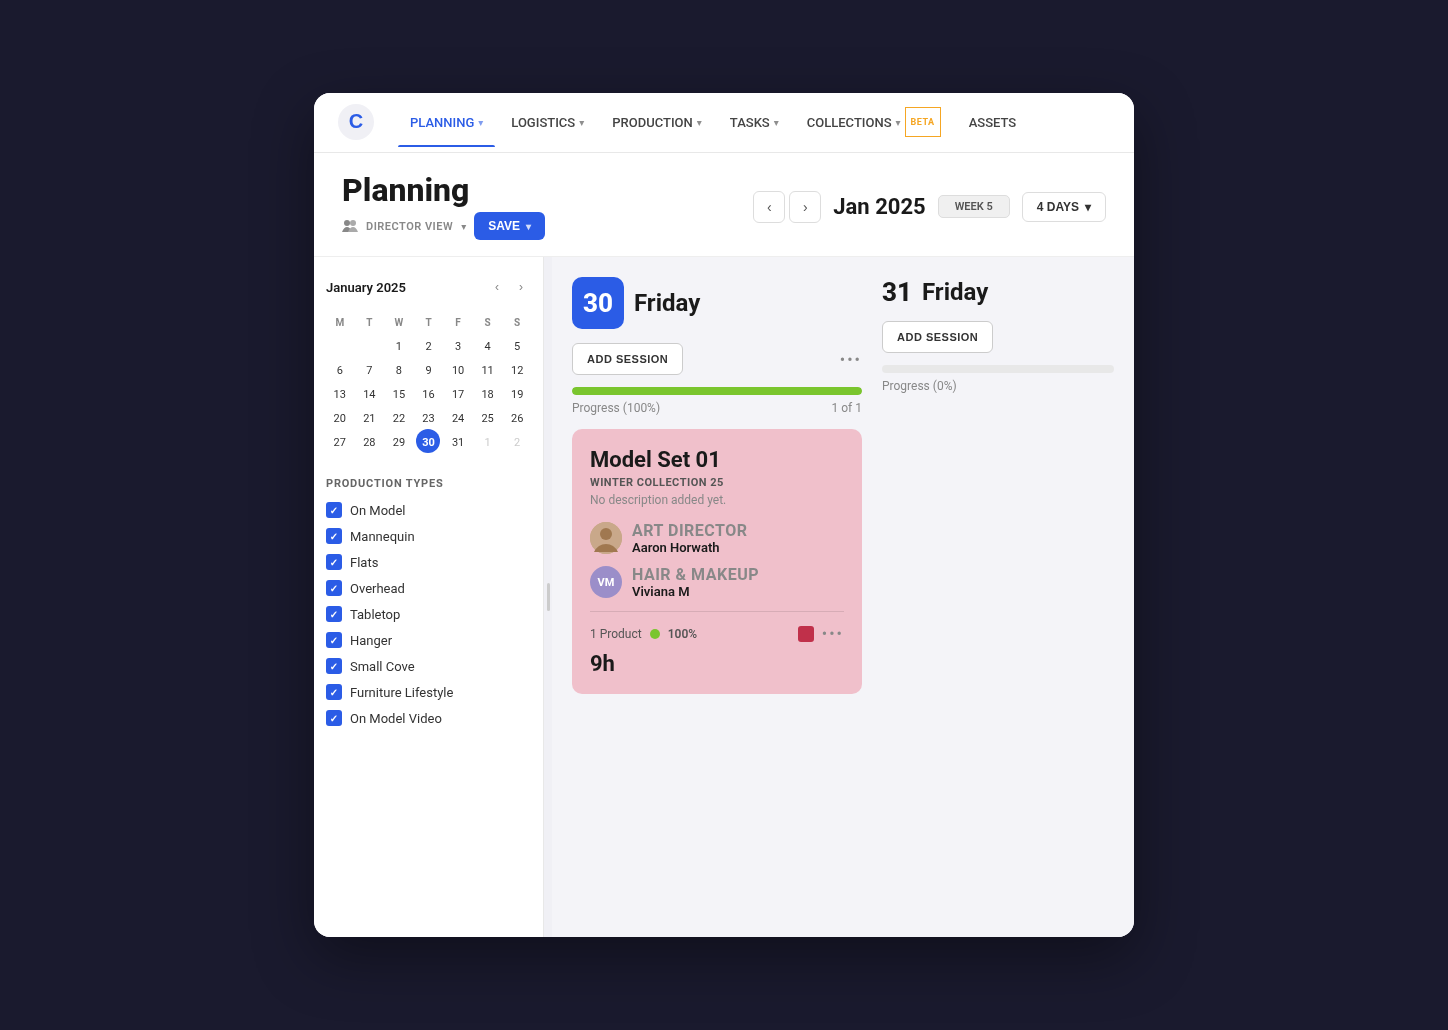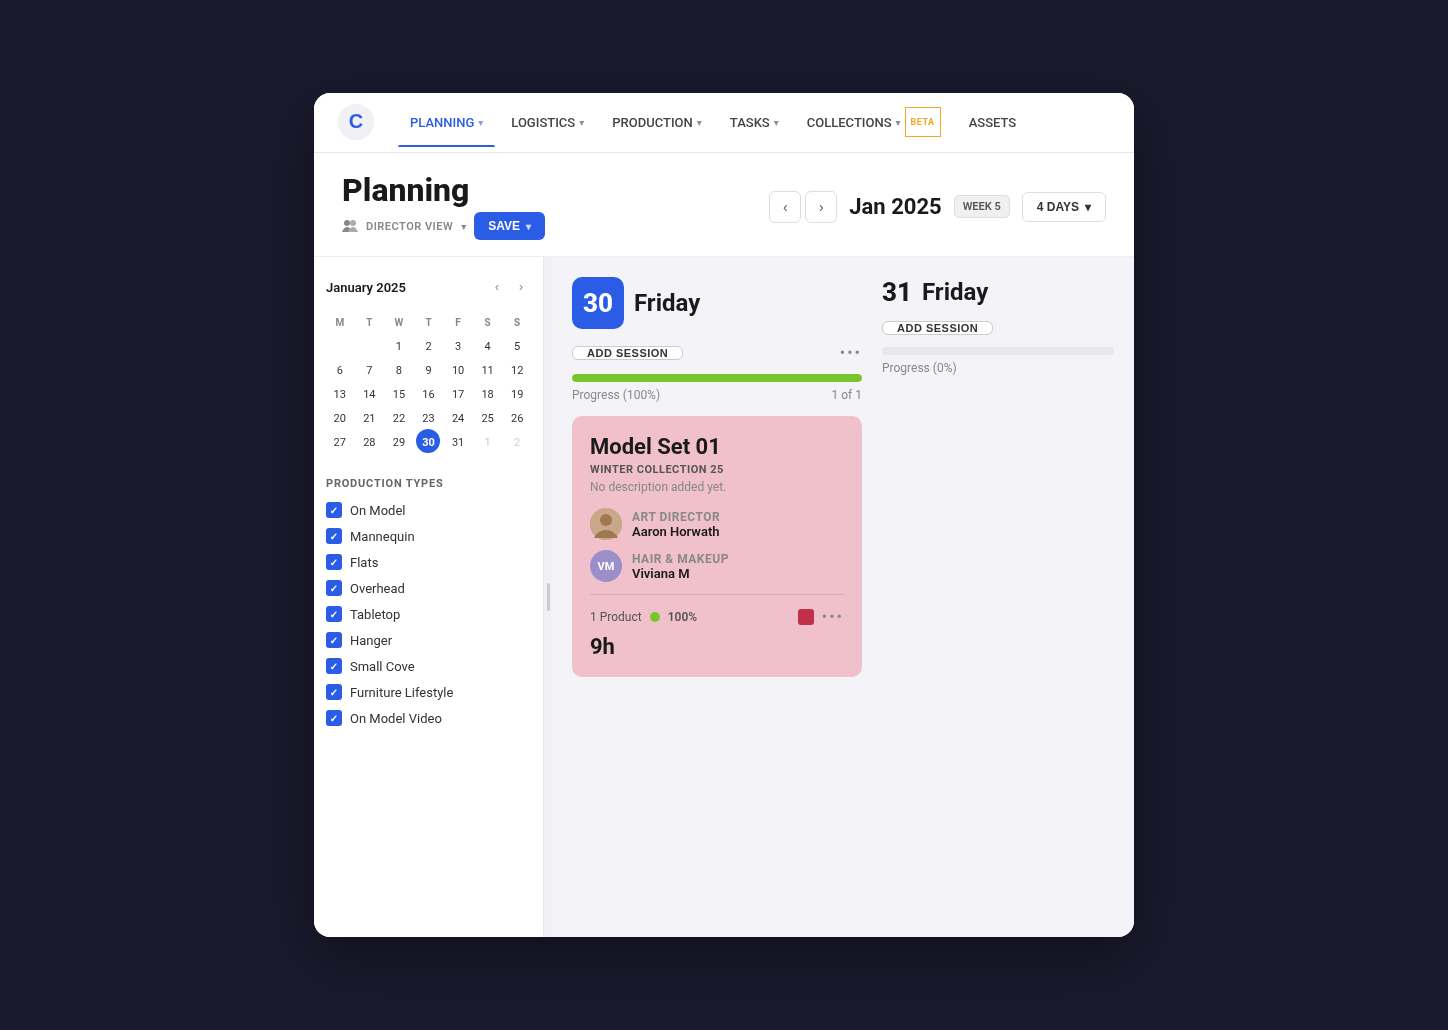--- a/index.html
+++ b/index.html
@@ -151,21 +151,21 @@
       color: #555;
     }
     .date-display {
       font-size: 22px;
       font-weight: 700;
       color: #1a1a1a;
     }
     .week-badge {
       background: #f0f0f0;
       border: 1px solid #ddd;
-      padding: 4px 8px;
+      padding: 4px 16px;
       border-radius: 5px;
       font-size: 11px;
       font-weight: 600;
       color: #555;
     }
     .days-btn {
       background: #fff;
       border: 1.5px solid #ddd;
       padding: 7px 14px;
       border-radius: 6px;
@@ -339,21 +339,21 @@
     }
     .add-session-row {
       display: flex;
       align-items: center;
       justify-content: space-between;
       margin-bottom: 12px;
     }
     .add-session-btn {
       border: 1.5px solid #ccc;
       background: #fff;
-      padding: 0 14px;
+      padding: 9px 14px;
       border-radius: 6px;
       font-size: 11px;
       font-weight: 700;
       color: #333;
       cursor: pointer;
       letter-spacing: 0.5px;
     }
     .three-dots {
       color: #888;
       font-size: 16px;
@@ -433,21 +433,21 @@
       font-size: 14px;
     }
     .avatar.hn {
       background: #7ab8c9;
     }
     .avatar.vm {
       background: #9b8ec9;
     }
     .person-info {}
     .person-role {
-      font-size: 12px;
+      font-size: 16px;
       font-weight: 700;
       color: #888;
       letter-spacing: 0.5px;
     }
     .person-name {
       font-size: 13px;
       font-weight: 600;
       color: #1a1a1a;
     }
     .card-divider {

